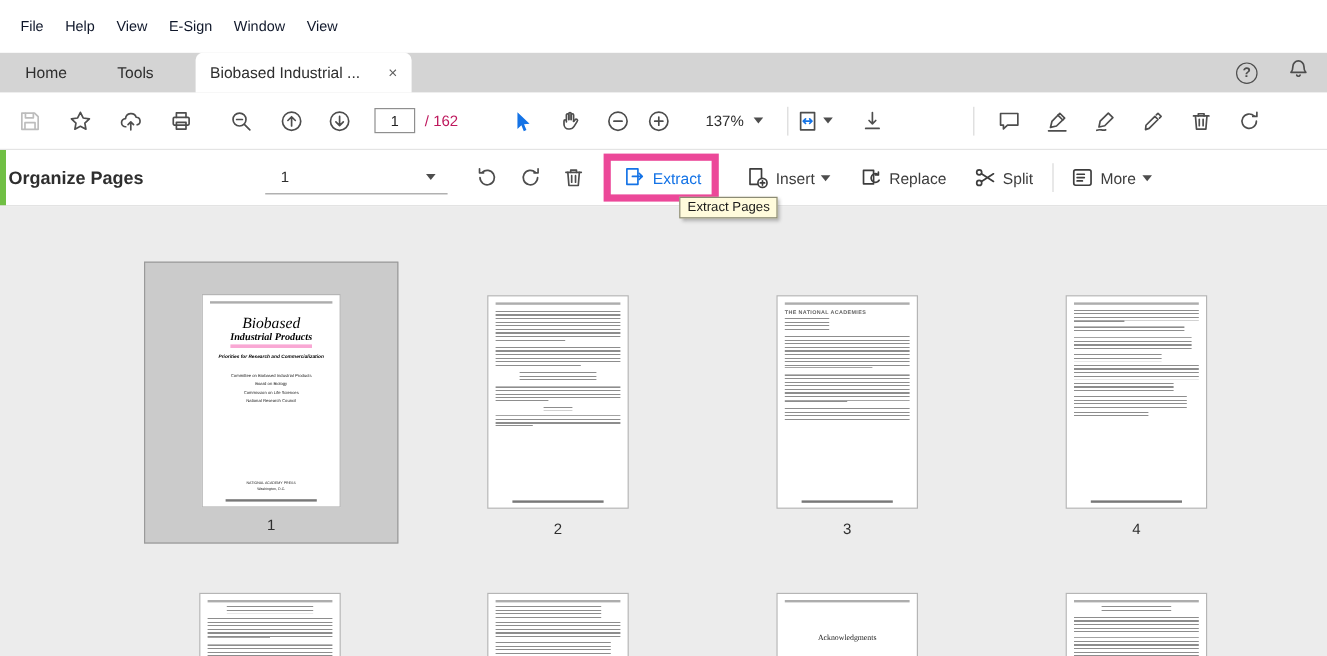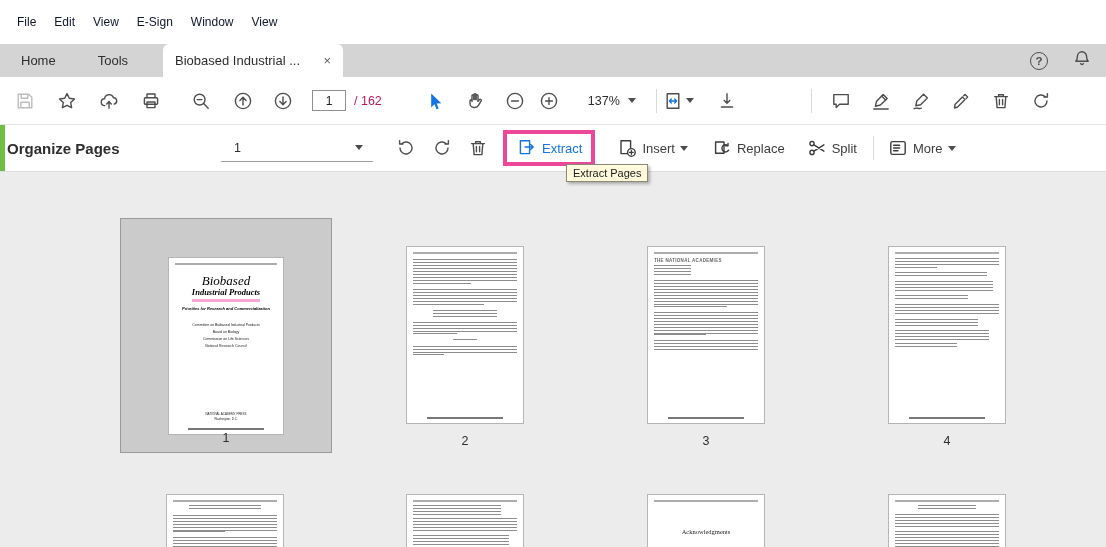--- a/index.html
+++ b/index.html
@@ -26,29 +26,29 @@
 .zoom-text{font-size:12.5px;color:#2e2e2e}
 .vsep{width:1px;height:24px;background:#d9d9d9;flex:none}
 .grp-annot{margin-left:auto;margin-right:40px;display:flex;align-items:center;gap:6px}
 .combo-btn{display:flex;align-items:center;gap:3px;margin-left:6px;color:#4d4d4d}
 .organizebar{height:48px;background:#fff;border-top:1px solid #e4e4e4;border-bottom:1px solid #dcdcdc;display:flex;align-items:center;position:relative}
 .green-accent{position:absolute;left:0;top:0;width:5px;height:100%;background:#70bf44}
 .org-title{font-size:15px;font-weight:700;color:#2e2e2e;margin-left:7px;width:114px;flex:none}
 .range-box{margin-left:100px;width:152px;height:27px;border-bottom:1px solid #9f9f9f;display:flex;align-items:center;justify-content:space-between;padding:0 10px 0 13px;font-size:12.5px;color:#2e2e2e;flex:none}
 .org-btn{width:30px;height:30px;display:flex;align-items:center;justify-content:center;color:#4d4d4d;flex:none}
 .org-btn.ml18{margin-left:18px}
-.redbox{margin-left:10px;border:4px solid #ec4899;display:flex;align-items:center;gap:6px;padding:4px 9px;color:#1473e6;flex:none}
+.redbox{margin-left:10px;border:6px solid #ec4899;display:flex;align-items:center;gap:6px;padding:4px 9px;color:#1473e6;flex:none}
 .blue-text{font-size:13px;color:#1473e6}
 .org-label-btn{display:flex;align-items:center;gap:5px;font-size:13px;color:#3d3d3d;flex:none}
 .ml22{margin-left:22px}.ml24{margin-left:24px}
 .tooltip{position:absolute;left:566px;top:164px;background:#fffbdc;border:1px solid #8a8a74;padding:2px 6px;font-size:11px;color:#1b1b1b;box-shadow:2px 2px 3px rgba(0,0,0,.28);z-index:5;white-space:nowrap}
 .content{position:relative;height:391px;background:#ececec;overflow:hidden}
 .sel-box{position:absolute;left:120px;top:46px;width:212px;height:235px;background:#cbcbcb;border:1px solid #9a9a9a}
 .page{position:absolute;width:118px;height:178px;background:#fff;border:1px solid #b5b5b5;display:flex;flex-direction:column;padding:5px 6px 4px;overflow:hidden}
-.page.inner{left:47px;top:38px;width:116px}
+.page.inner{left:47px;top:26px;width:116px}
 .sel-label{position:absolute;bottom:7px;left:0;width:100%;text-align:center;font-size:12.5px;color:#2e2e2e}
 .thumb-label{position:absolute;width:118px;text-align:center;font-size:12.5px;color:#2e2e2e;top:262px}
 .phead{height:2px;background:#adadad;flex:none}
 .tl{background:repeating-linear-gradient(to bottom,#8d8d8d 0 1px,transparent 1px 3px);flex:none}
 .pfoot{margin-top:auto;flex:none;height:2px;width:74%;background:#787878;align-self:center}
 .ctr{align-self:center}
 .mt2{margin-top:2px}.mt3{margin-top:3px}.mt4{margin-top:4px}.mt5{margin-top:5px}
 .cov-t1{font-family:"Liberation Serif",serif;font-style:italic;font-size:13px;line-height:13px;margin-top:9px;text-align:center}
 .cov-t2{font-family:"Liberation Serif",serif;font-style:italic;font-weight:700;font-size:8.5px;line-height:10px;text-align:center;padding-bottom:2px;border-bottom:3px solid #f9a8d4;align-self:center}
 .cov-sub{font-size:4px;font-weight:700;font-style:italic;text-align:center;margin-top:4px}
@@ -56,21 +56,21 @@
 .cov-pub{margin-top:auto;text-align:center;font-size:3px;line-height:5px;color:#222;margin-bottom:3px}
 .cover .pfoot{margin-top:3px}
 .nat-head{font-size:4.5px;font-weight:700;letter-spacing:.3px;color:#666;margin-top:4px;text-align:left;flex:none}
 .ack-head{font-family:"Liberation Serif",serif;font-size:6.5px;text-align:center;margin-top:26px;color:#222}
 </style>
 </head>
 <body>
 
 <div class="menubar">
   <span class="menu-item">File</span>
-  <span class="menu-item">Edit</span>
+  <span class="menu-item">Help</span>
   <span class="menu-item">View</span>
   <span class="menu-item">E-Sign</span>
   <span class="menu-item">Window</span>
   <span class="menu-item">View</span>
 </div>
 
 <div class="tabbar">
   <div class="tab">
       <span>Home</span>
     </div>

